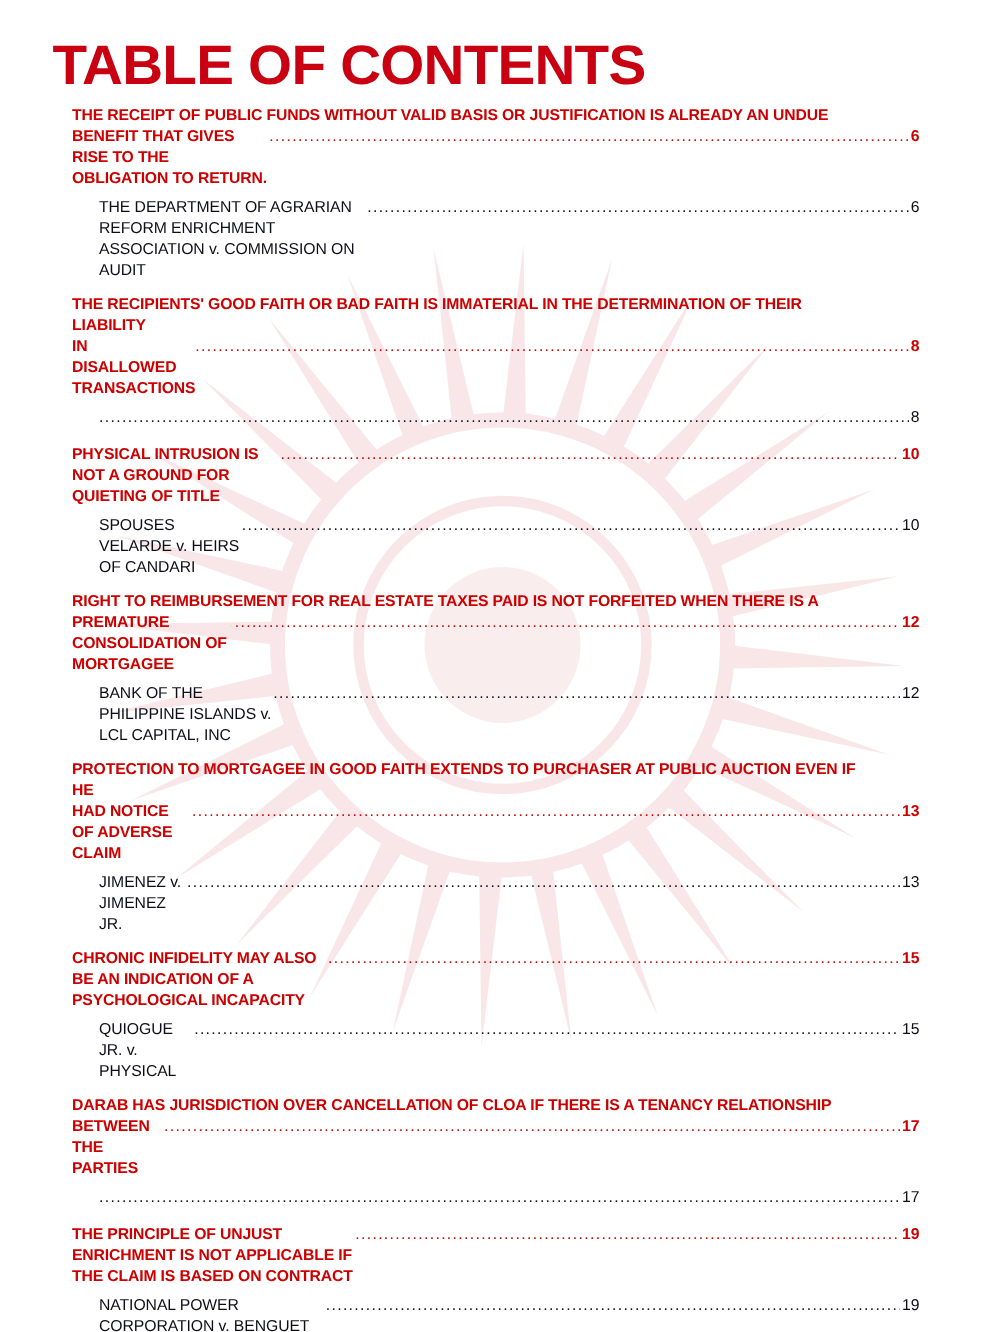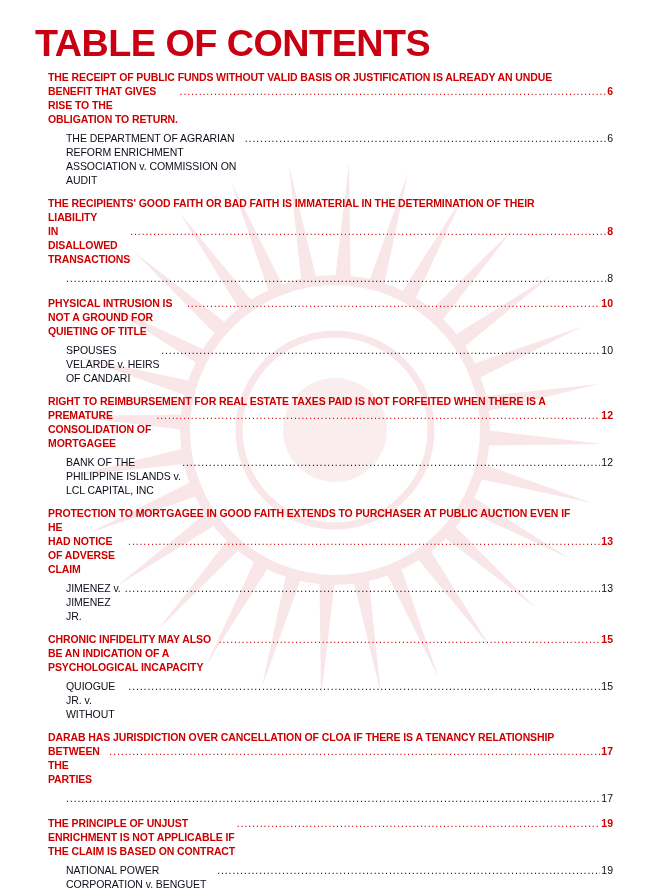--- a/index.html
+++ b/index.html
@@ -252,21 +252,21 @@
       </div>
       <div class="entry main">
         <div class="line">
           <span class="text">CHRONIC INFIDELITY MAY ALSO BE AN INDICATION OF A PSYCHOLOGICAL INCAPACITY </span>
           <span class="leader"></span>
           <span class="pageno">15</span>
         </div>
       </div>
       <div class="entry sub">
         <div class="line">
-          <span class="text">QUIOGUE JR. v. WITHOUT </span>
+          <span class="text">QUIOGUE JR. v. PHYSICAL </span>
           <span class="leader"></span>
           <span class="pageno">15</span>
         </div>
       </div>
       <div class="entry main">
         <div class="head-lines">
           <span class="hl">DARAB HAS JURISDICTION OVER CANCELLATION OF CLOA IF THERE IS A TENANCY RELATIONSHIP</span>
         </div>
         <div class="line">
           <span class="text">BETWEEN THE PARTIES </span>

